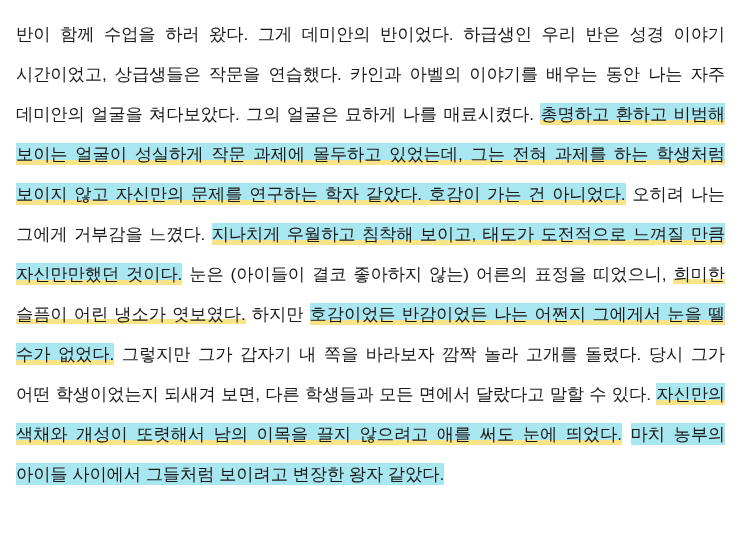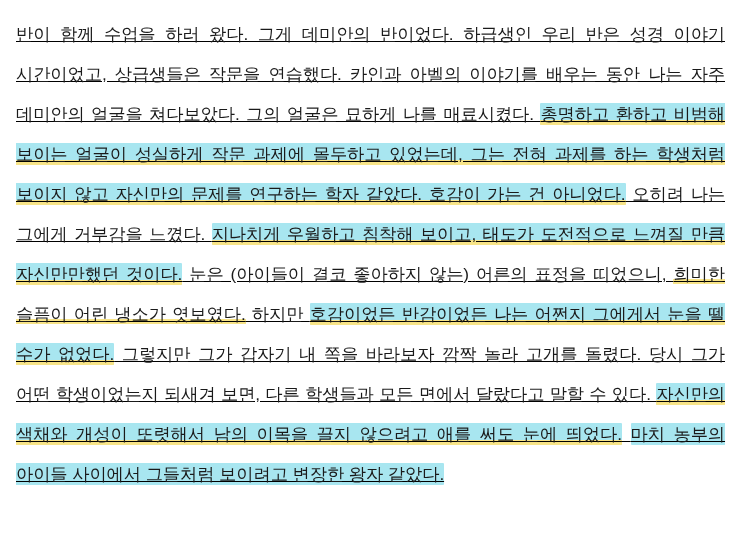--- a/index.html
+++ b/index.html
@@ -12,21 +12,20 @@
     height: 554px;
     font-family: "Liberation Sans", sans-serif;
     overflow: hidden;
   }
   #page {
     position: relative;
     width: 741px;
     height: 554px;
     box-sizing: border-box;
     padding: 14px 16px 0 16px;
-    text-decoration: underline;
   }
   #reader-text {
     font-size: 17.3px;
     line-height: 40px;
     color: #1a1a1a;
     letter-spacing: -0.1px;
     text-align: justify;
     word-break: keep-all;
   }
   .hl {

